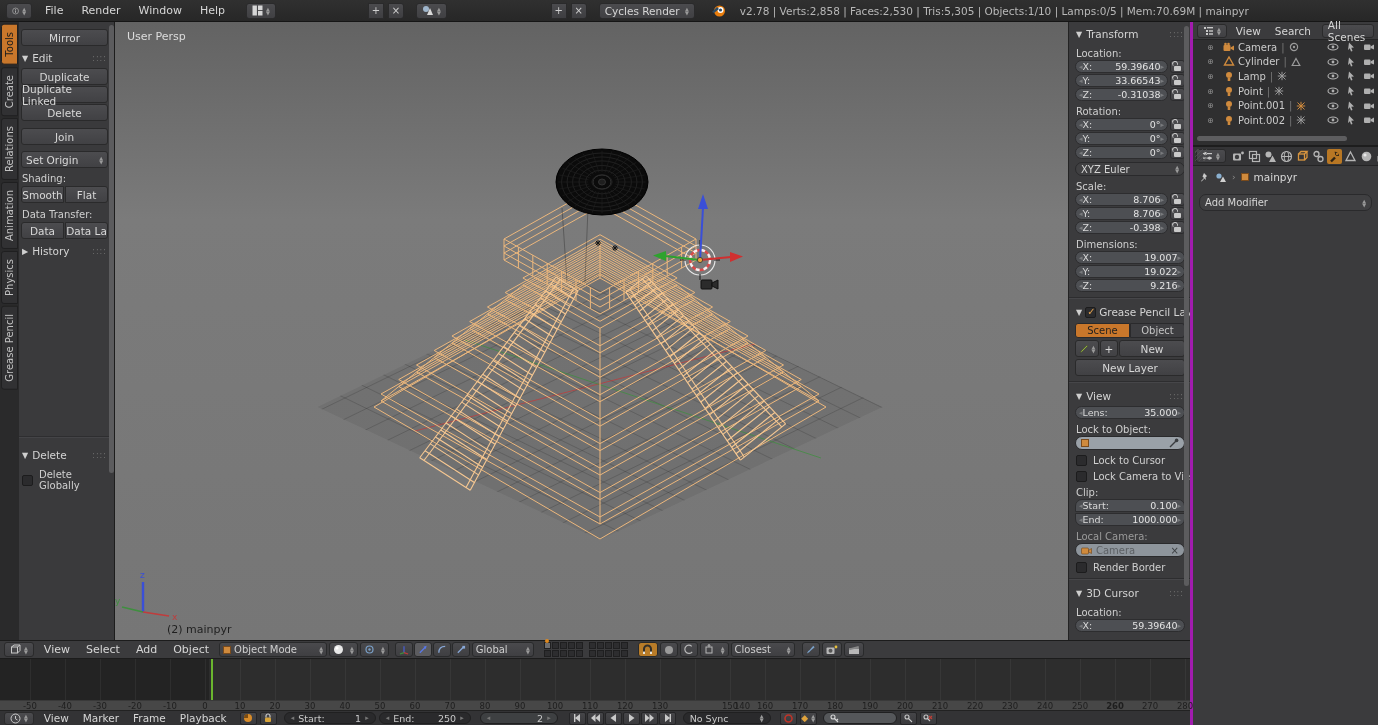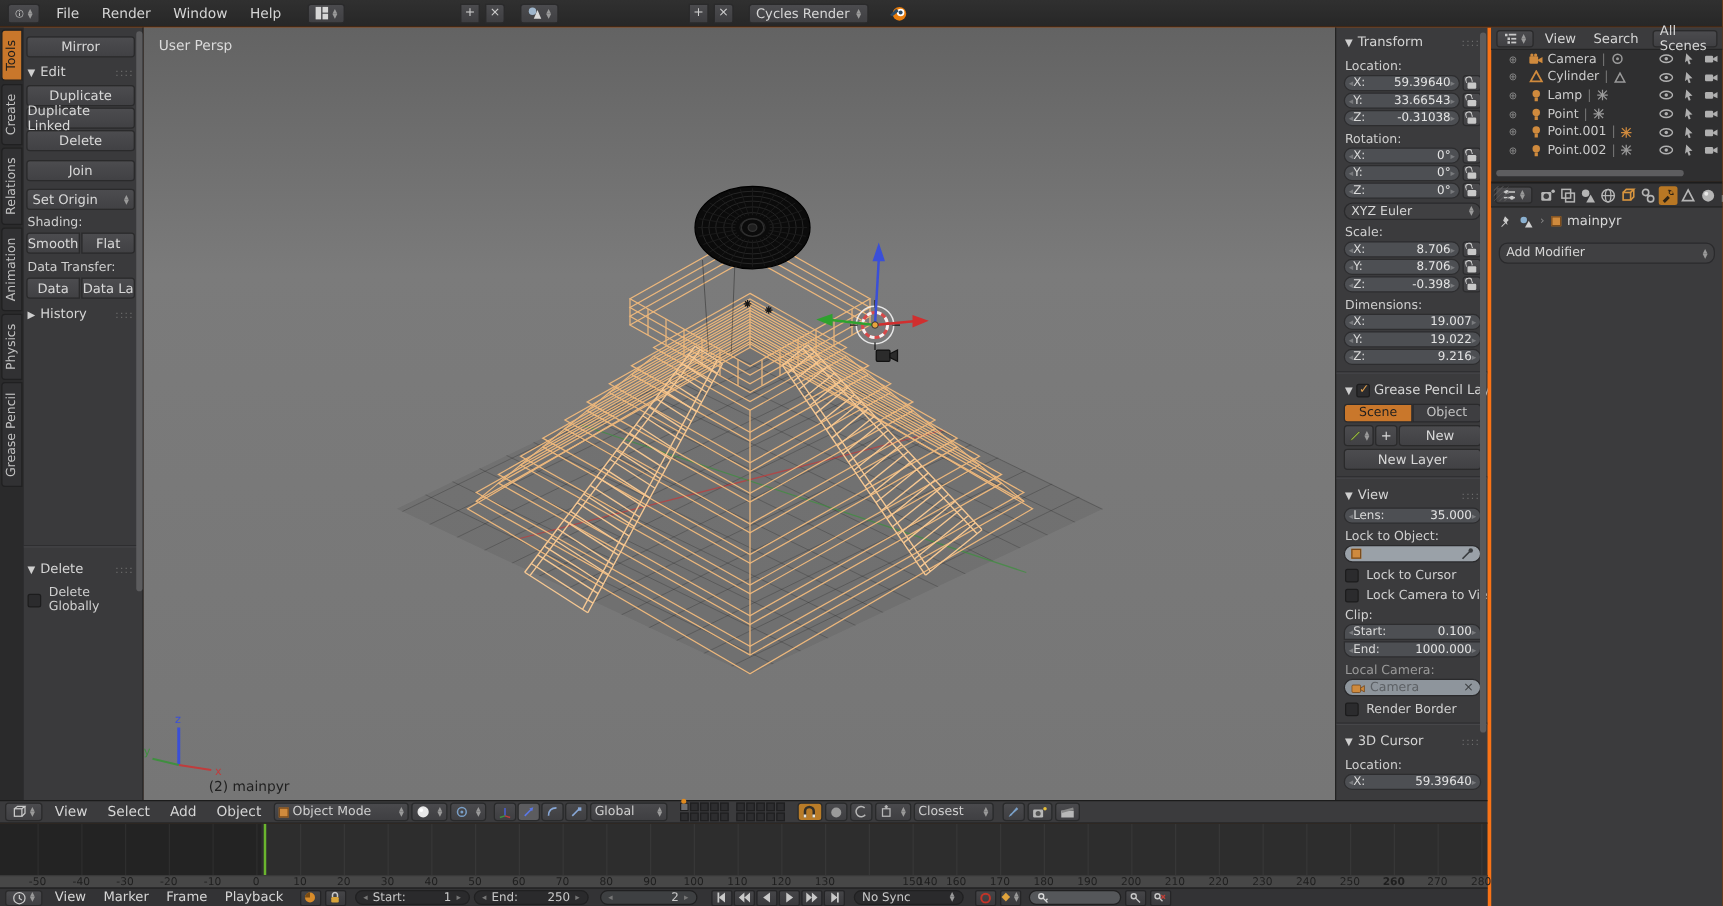--- a/index.html
+++ b/index.html
@@ -1,18 +1,18 @@
 <!DOCTYPE html>
 <html><head>
 <meta charset="utf-8">
 <style>
   * { margin:0; padding:0; box-sizing:border-box; font-family:"DejaVu Sans", sans-serif; }
   html,body { width:1378px; height:725px; overflow:hidden; background:#151515; }
   .abs { position:absolute; }
-  #stage { position:relative; width:1378px; height:725px; background:#f97316; }
+  #stage { position:relative; width:1378px; height:725px; background:#a21caf; }
 
   
   #info-header { left:0; top:0; width:1378px; height:22px; background:linear-gradient(#303030,#272727); border-bottom:1px solid #161616; display:flex; align-items:center; gap:4px; padding:0 6px; }
   .menu-item { color:#d6d6d6; font-size:11px; padding:0 9px; cursor:default; }
   .hbtn { height:16px; background:linear-gradient(#4b4b4e,#404043); border:1px solid #2a2a2b; border-radius:3px; color:#d6d6d6; font-size:10.5px; display:flex; align-items:center; justify-content:center; padding:0 5px; }
   .hfield { height:16px; background:#9a9a9a; border:1px solid #2a2a2b; border-radius:3px 0 0 3px; color:#1e1e1e; font-size:10.5px; display:flex; align-items:center; padding:0 6px;margin-top:47px; }
   .sqbtn { width:16px; height:16px; background:linear-gradient(#4b4b4e,#3e3e41); border:1px solid #2a2a2b; color:#cfcfcf; font-size:10px; display:flex; align-items:center; justify-content:center; }
   .stats { color:#b8b8b8; font-size:10.5px; margin-left:10px; white-space:nowrap; }
   .uds { display:inline-flex; flex-direction:column; line-height:4px; font-size:5px; color:#9a9a9a; margin-left:3px; }
 
@@ -154,20 +154,21 @@
           <span>▲</span>
           <span>▼</span>
         </span>
     </div>
     <svg width="15" height="15" viewBox="0 0 15 15" style="margin-left:12px;">
       <circle cx="8.5" cy="8" r="5.5" fill="#e87d0d"></circle>
         <circle cx="9.5" cy="7" r="3" fill="#fff"></circle>
         <circle cx="9.5" cy="7" r="1.6" fill="#2a4a66"></circle>
         <path d="M1,9 L6,4 L8,6 L3,10 Z" fill="#2a4a66"></path>
     </svg>
+    <span class="stats">v2.78 | Verts:2,858 | Faces:2,530 | Tris:5,305 | Objects:1/10 | Lamps:0/5 | Mem:70.69M | mainpyr</span>
   </div>
 
   <div id="tool-shelf" class="abs">
     <div id="shelf-tabs">
         <div class="vtab active">Tools</div>
         <div class="vtab">Create</div>
         <div class="vtab">Relations</div>
         <div class="vtab">Animation</div>
         <div class="vtab">Physics</div>
         <div class="vtab">Grease Pencil</div>

